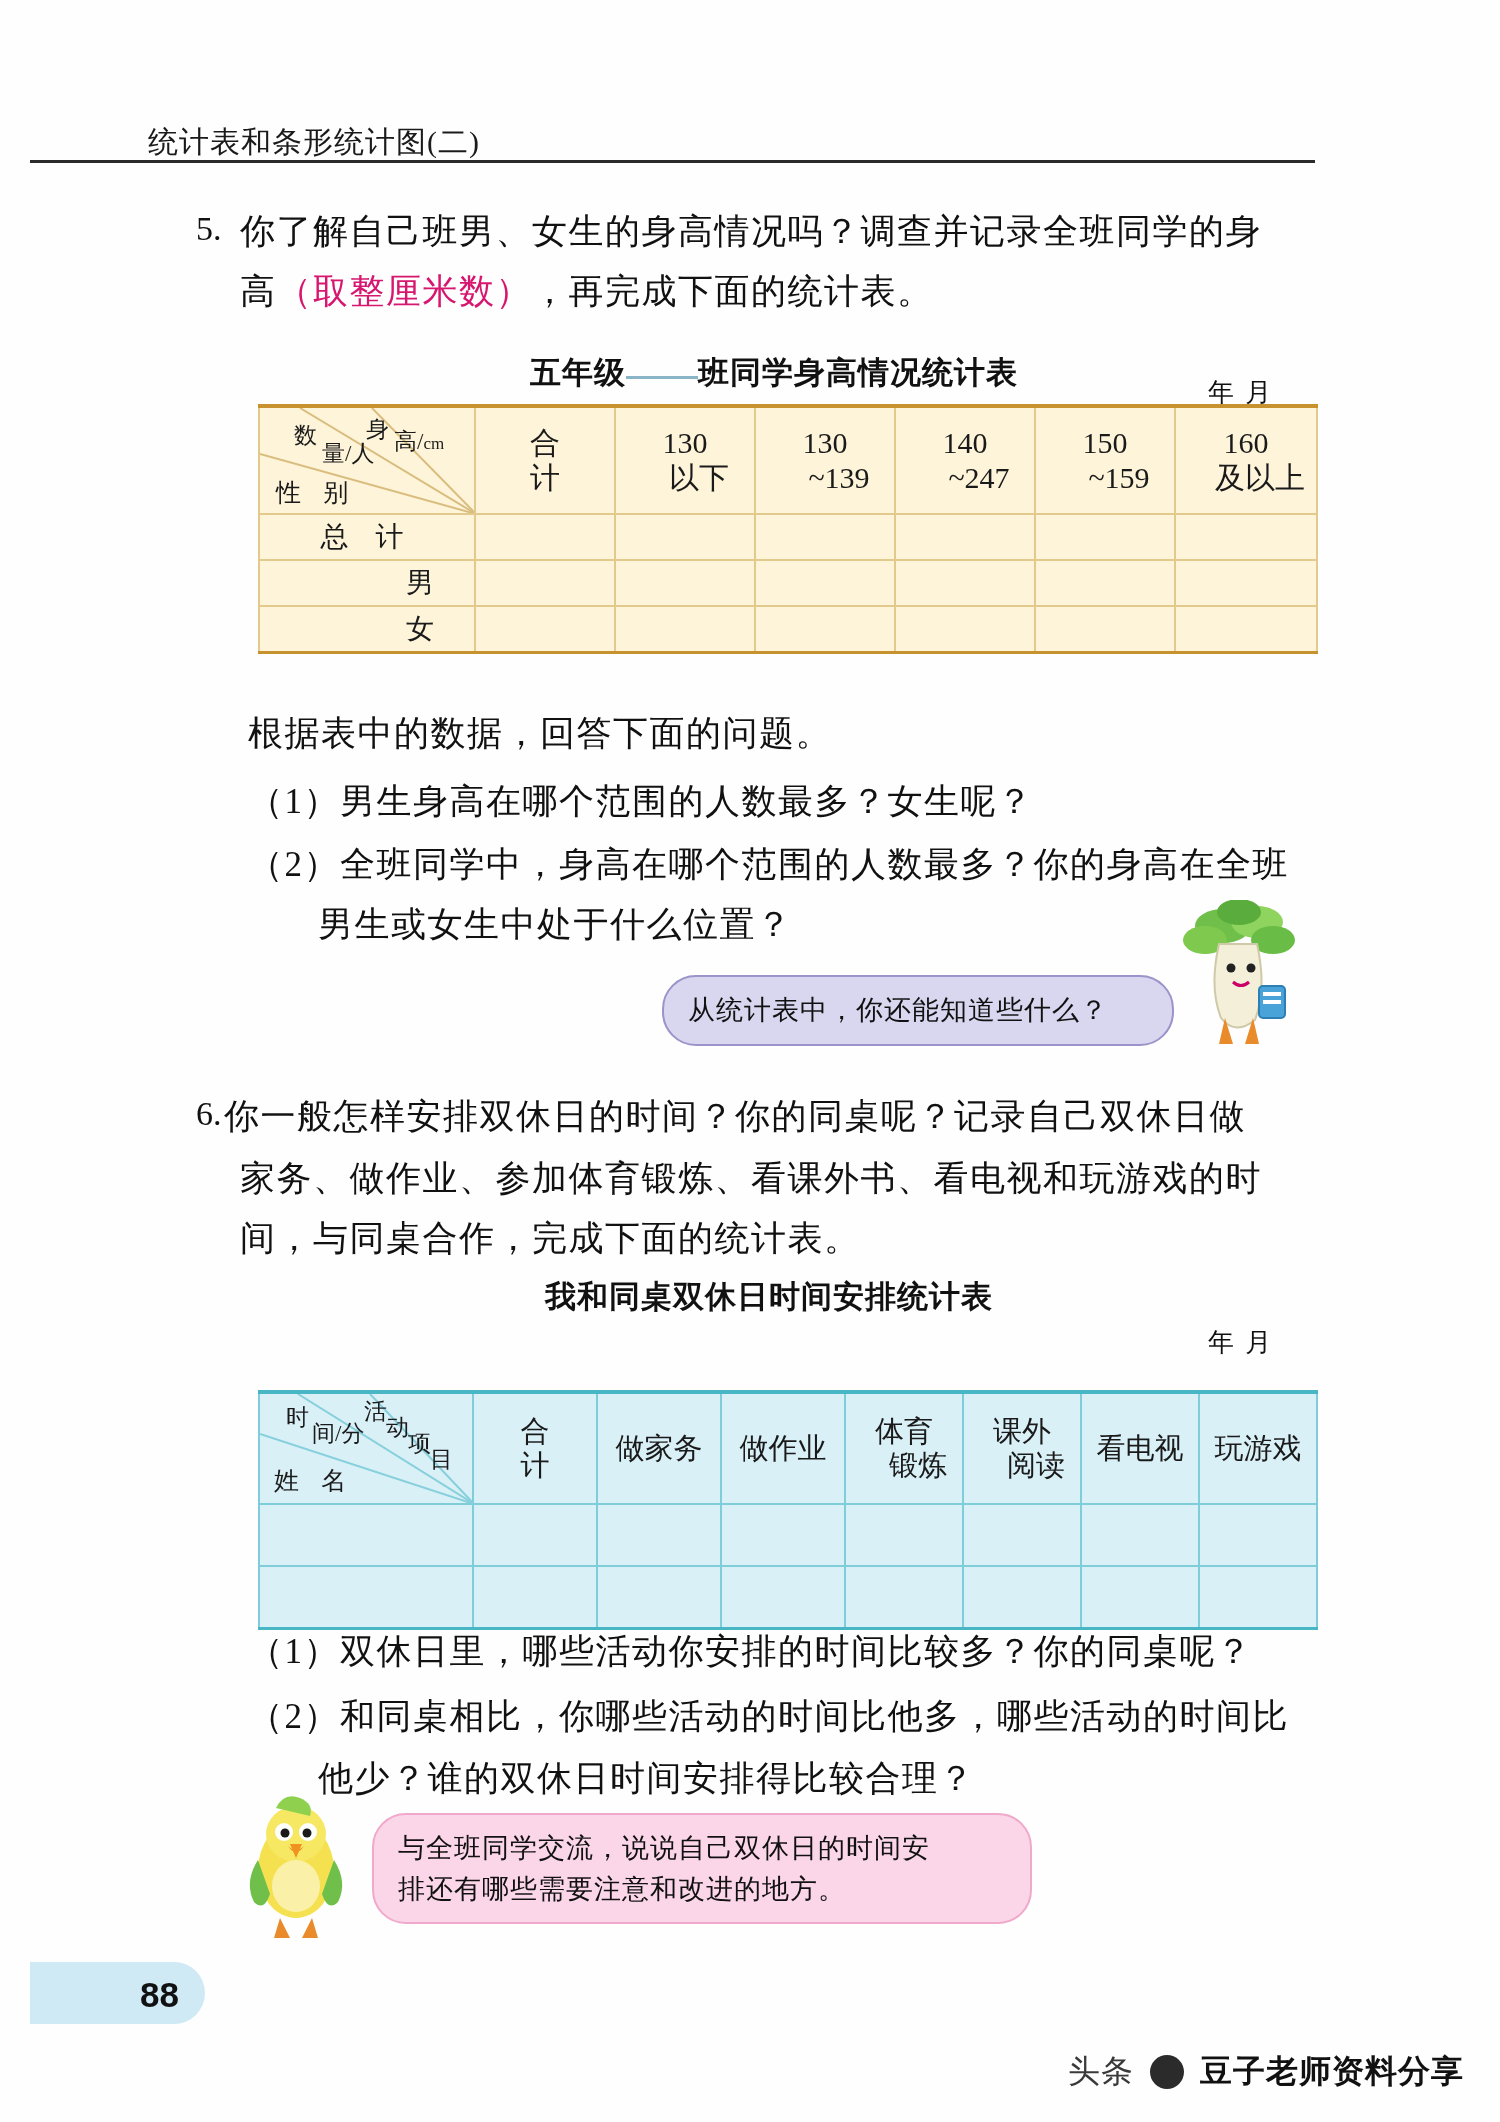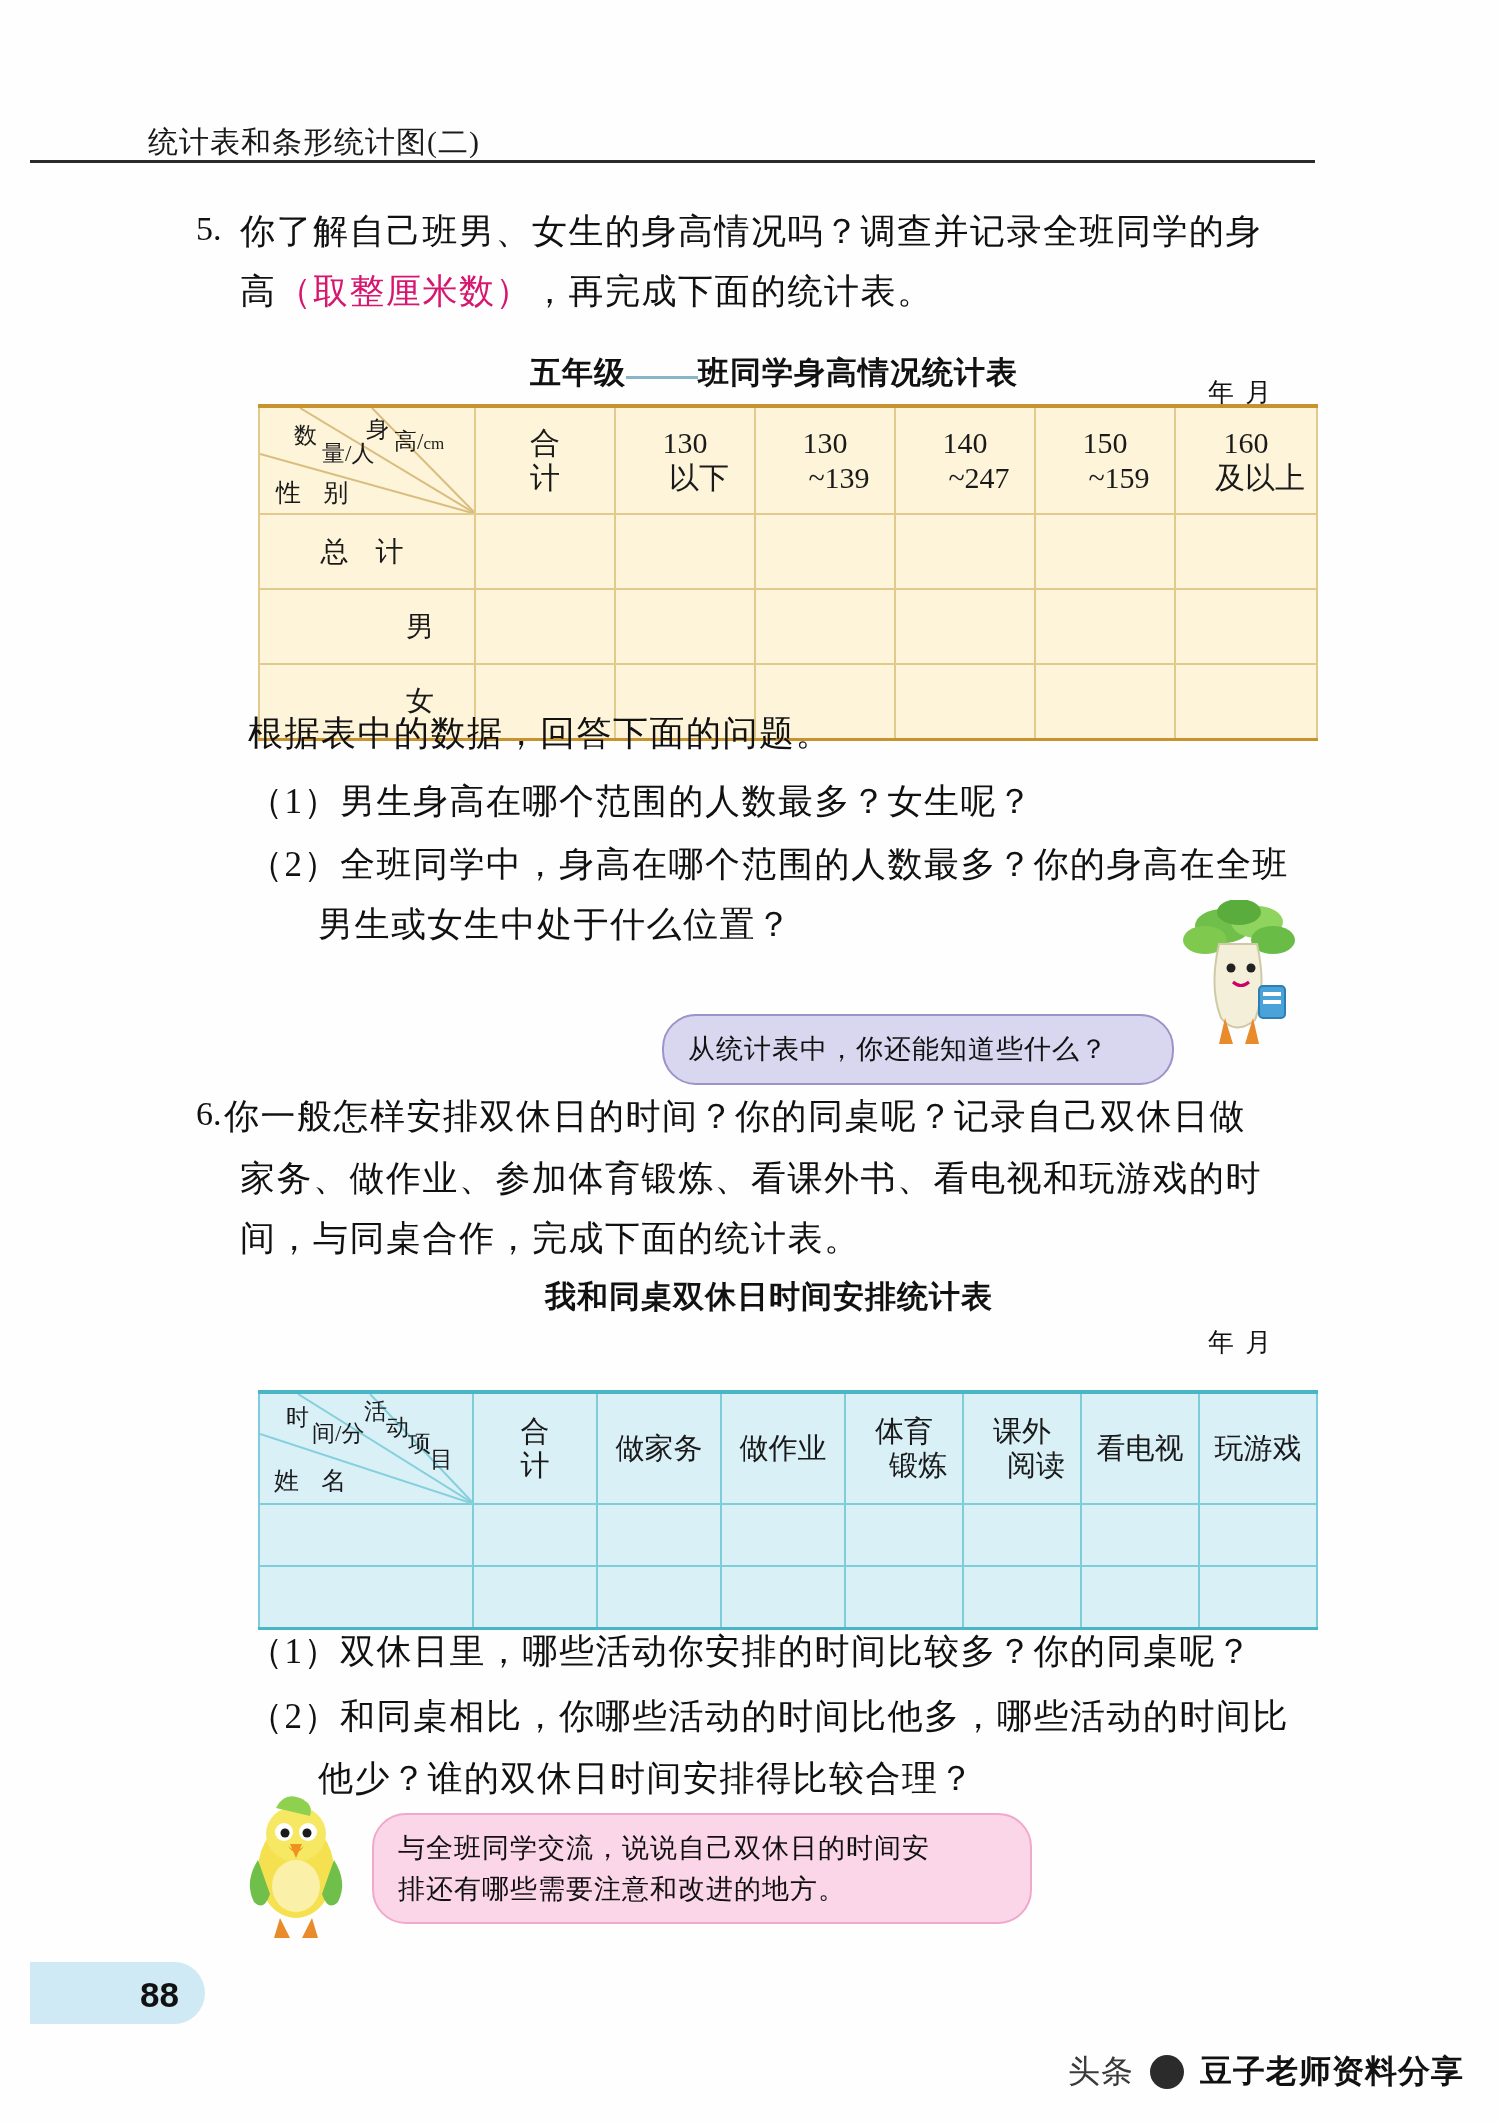--- a/index.html
+++ b/index.html
@@ -92,21 +92,21 @@
   }
 
   
   .t5 {
     left: 258px; top: 404px;
     width: 1058px;
   }
   .t5 td {
     background: #fdf4d9;
     border: 2px solid #e2c98c;
-    height: 75px;
+    height: 46px;
   }
   .t5 .hrow td {
     height: 108px;
     border-top: 4px solid #c8922e;
     font-size: 30px;
   }
   .t5 .corner {
     position: relative;
     overflow: hidden;
     padding: 0;
@@ -153,21 +153,20 @@
     border-radius: 34px;
     font-size: 27px;
     line-height: 1.5;
     color: #111;
     padding: 13px 24px;
     letter-spacing: 1px;
   }
   .bubble.purple {
     background: #d9d6ef;
     border: 2px solid #9b93c9;
-    margin-top: 39px;
   }
   .bubble.pinkb {
     background: #fbd6e8;
     border: 2px solid #f0a8cb;
     margin-top: 8px;
   }
 
   
   .mascot { position: absolute; }
 

